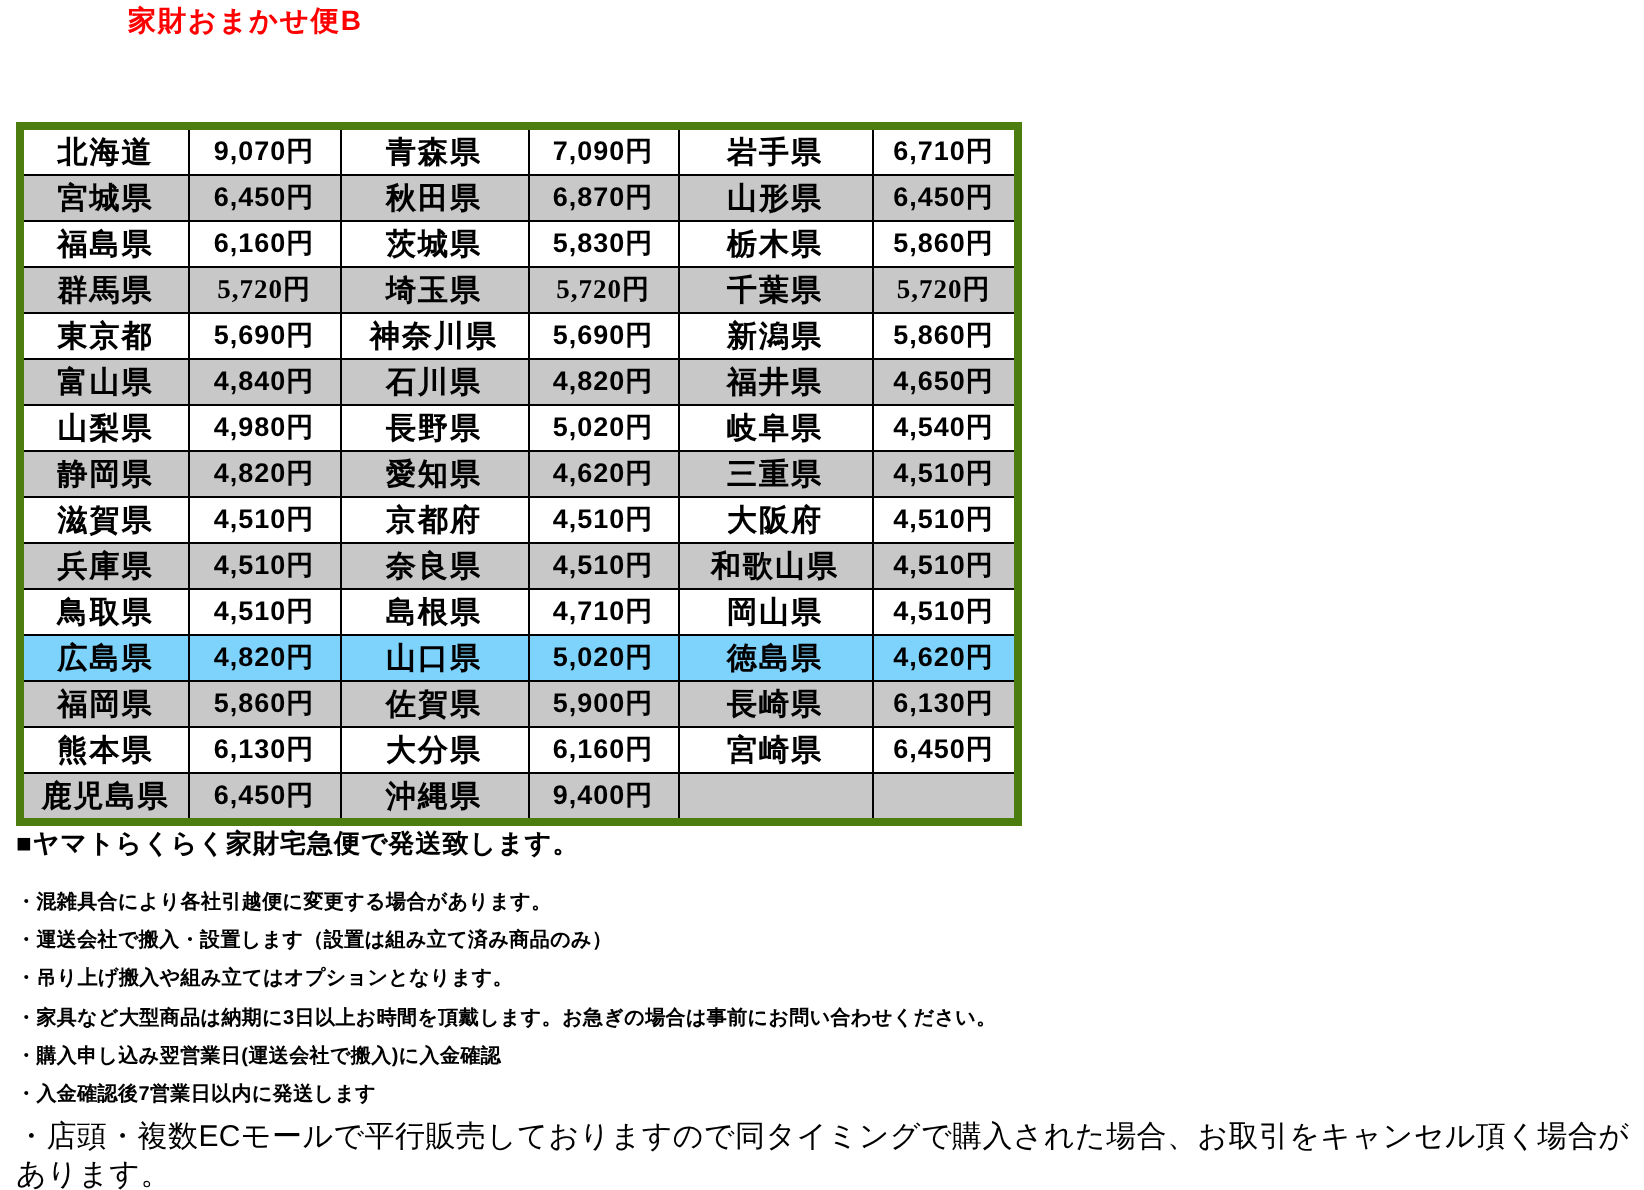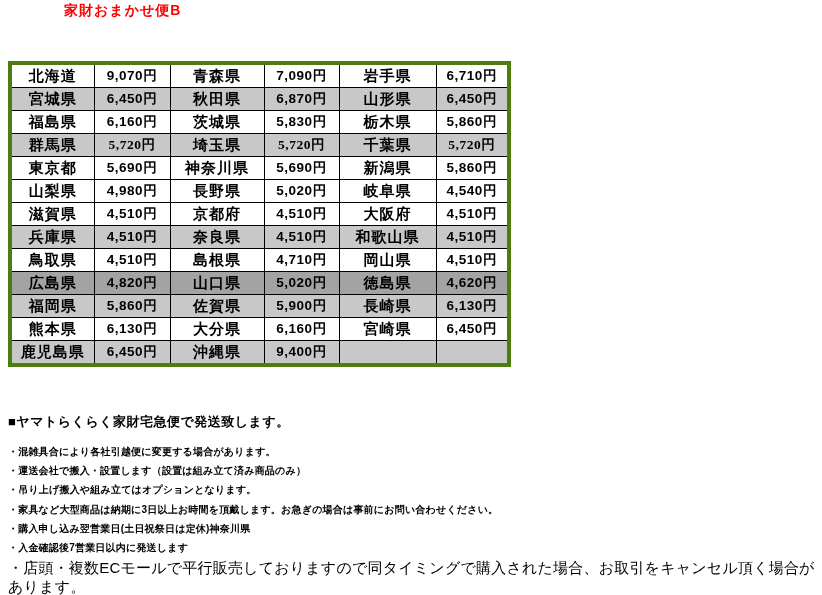--- a/index.html
+++ b/index.html
@@ -66,27 +66,43 @@
           <td class="price">5,720円</td>
         </tr>
         <tr>
           <td class="pref">東京都</td>
           <td class="price">5,690円</td>
           <td class="pref">神奈川県</td>
           <td class="price">5,690円</td>
           <td class="pref">新潟県</td>
           <td class="price">5,860円</td>
         </tr>
+        <tr style="background: rgb(200, 200, 200);">
+          <td class="pref">富山県</td>
+          <td class="price">4,840円</td>
+          <td class="pref">石川県</td>
+          <td class="price">4,820円</td>
+          <td class="pref">福井県</td>
+          <td class="price">4,650円</td>
+        </tr>
         <tr>
           <td class="pref">山梨県</td>
           <td class="price">4,980円</td>
           <td class="pref">長野県</td>
           <td class="price">5,020円</td>
           <td class="pref">岐阜県</td>
           <td class="price">4,540円</td>
+        </tr>
+        <tr style="background: rgb(200, 200, 200);">
+          <td class="pref">静岡県</td>
+          <td class="price">4,820円</td>
+          <td class="pref">愛知県</td>
+          <td class="price">4,620円</td>
+          <td class="pref">三重県</td>
+          <td class="price">4,510円</td>
         </tr>
         <tr>
           <td class="pref">滋賀県</td>
           <td class="price">4,510円</td>
           <td class="pref">京都府</td>
           <td class="price">4,510円</td>
           <td class="pref">大阪府</td>
           <td class="price">4,510円</td>
         </tr>
         <tr style="background: rgb(200, 200, 200);">
@@ -98,21 +114,21 @@
           <td class="price">4,510円</td>
         </tr>
         <tr>
           <td class="pref">鳥取県</td>
           <td class="price">4,510円</td>
           <td class="pref">島根県</td>
           <td class="price">4,710円</td>
           <td class="pref">岡山県</td>
           <td class="price">4,510円</td>
         </tr>
-        <tr style="background: #a3a3a3;">
+        <tr style="background: #7dd3fc;">
           <td class="pref">広島県</td>
           <td class="price">4,820円</td>
           <td class="pref">山口県</td>
           <td class="price">5,020円</td>
           <td class="pref">徳島県</td>
           <td class="price">4,620円</td>
         </tr>
         <tr style="background: rgb(200, 200, 200);">
           <td class="pref">福岡県</td>
           <td class="price">5,860円</td>
@@ -140,19 +156,19 @@
       </tbody>
   </table>
 
   <div class="notes">
     <div class="heading">■ヤマトらくらく家財宅急便で発送致します。</div>
     <div class="bullets" id="bullets">
         <div class="bullet-line">・混雑具合により各社引越便に変更する場合があります。</div>
         <div class="bullet-line">・運送会社で搬入・設置します（設置は組み立て済み商品のみ）</div>
         <div class="bullet-line">・吊り上げ搬入や組み立てはオプションとなります。</div>
         <div class="bullet-line">・家具など大型商品は納期に3日以上お時間を頂戴します。お急ぎの場合は事前にお問い合わせください。</div>
-        <div class="bullet-line">・購入申し込み翌営業日(土日祝祭日は定休)神奈川県</div>
+        <div class="bullet-line">・購入申し込み翌営業日(運送会社で搬入)に入金確認</div>
         <div class="bullet-line">・入金確認後7営業日以内に発送します</div>
       </div>
     <div class="fine">・店頭・複数ECモールで平行販売しておりますので同タイミングで購入された場合、お取引をキャンセル頂く場合があります。</div>
   </div>
 
 </div>
 
 </body></html>

